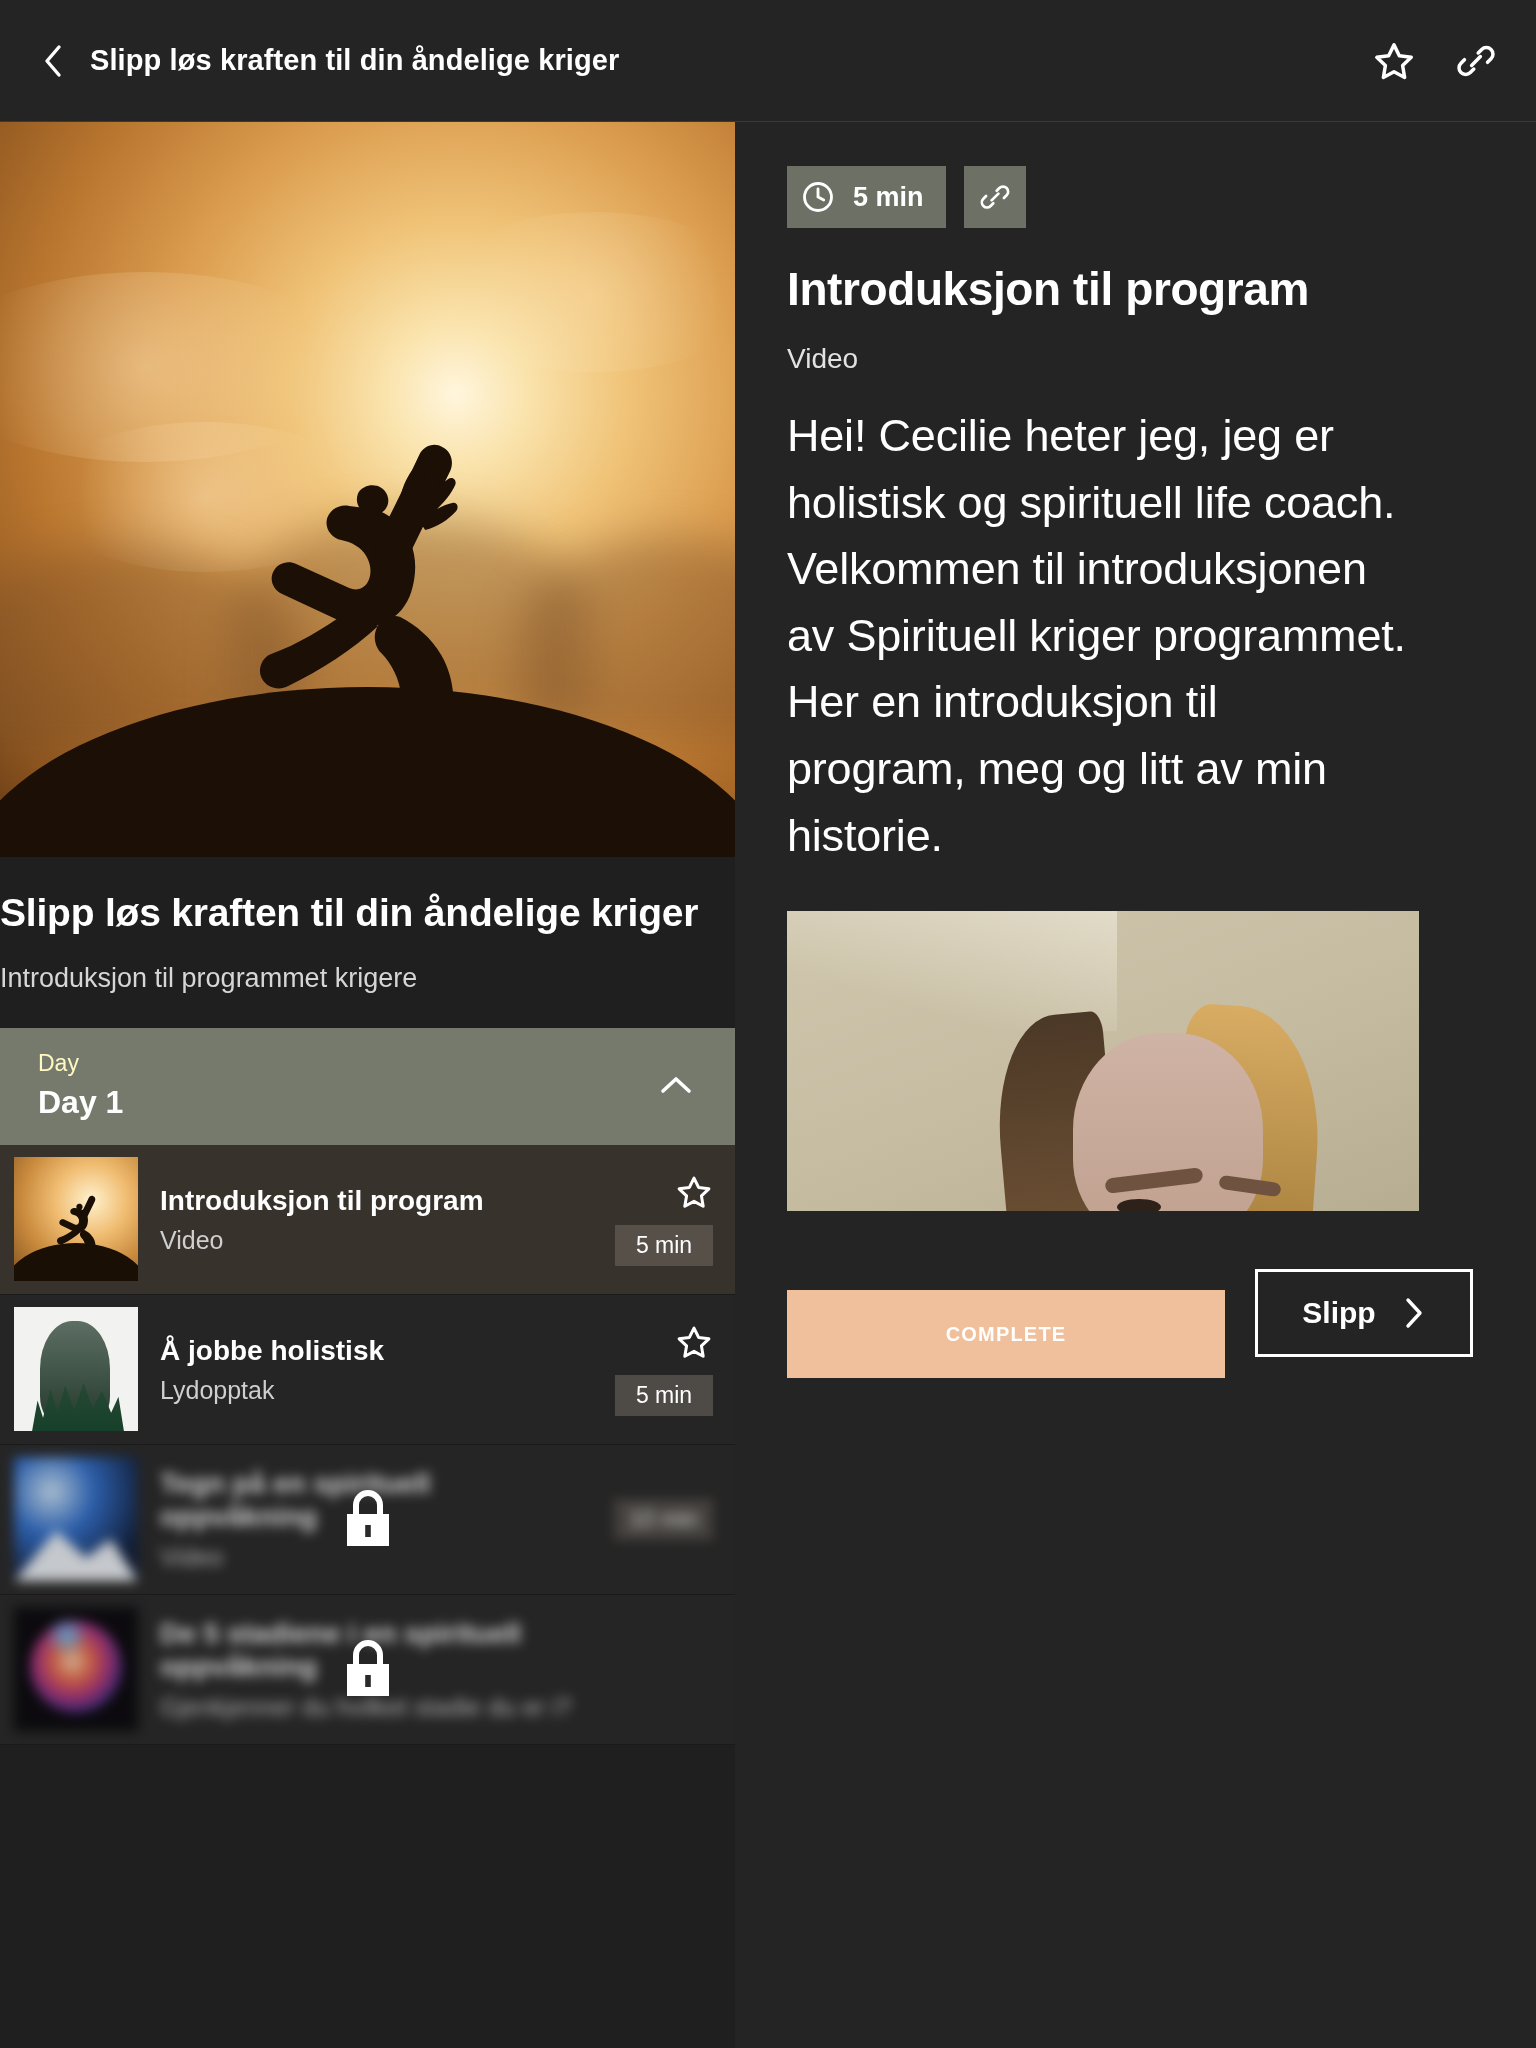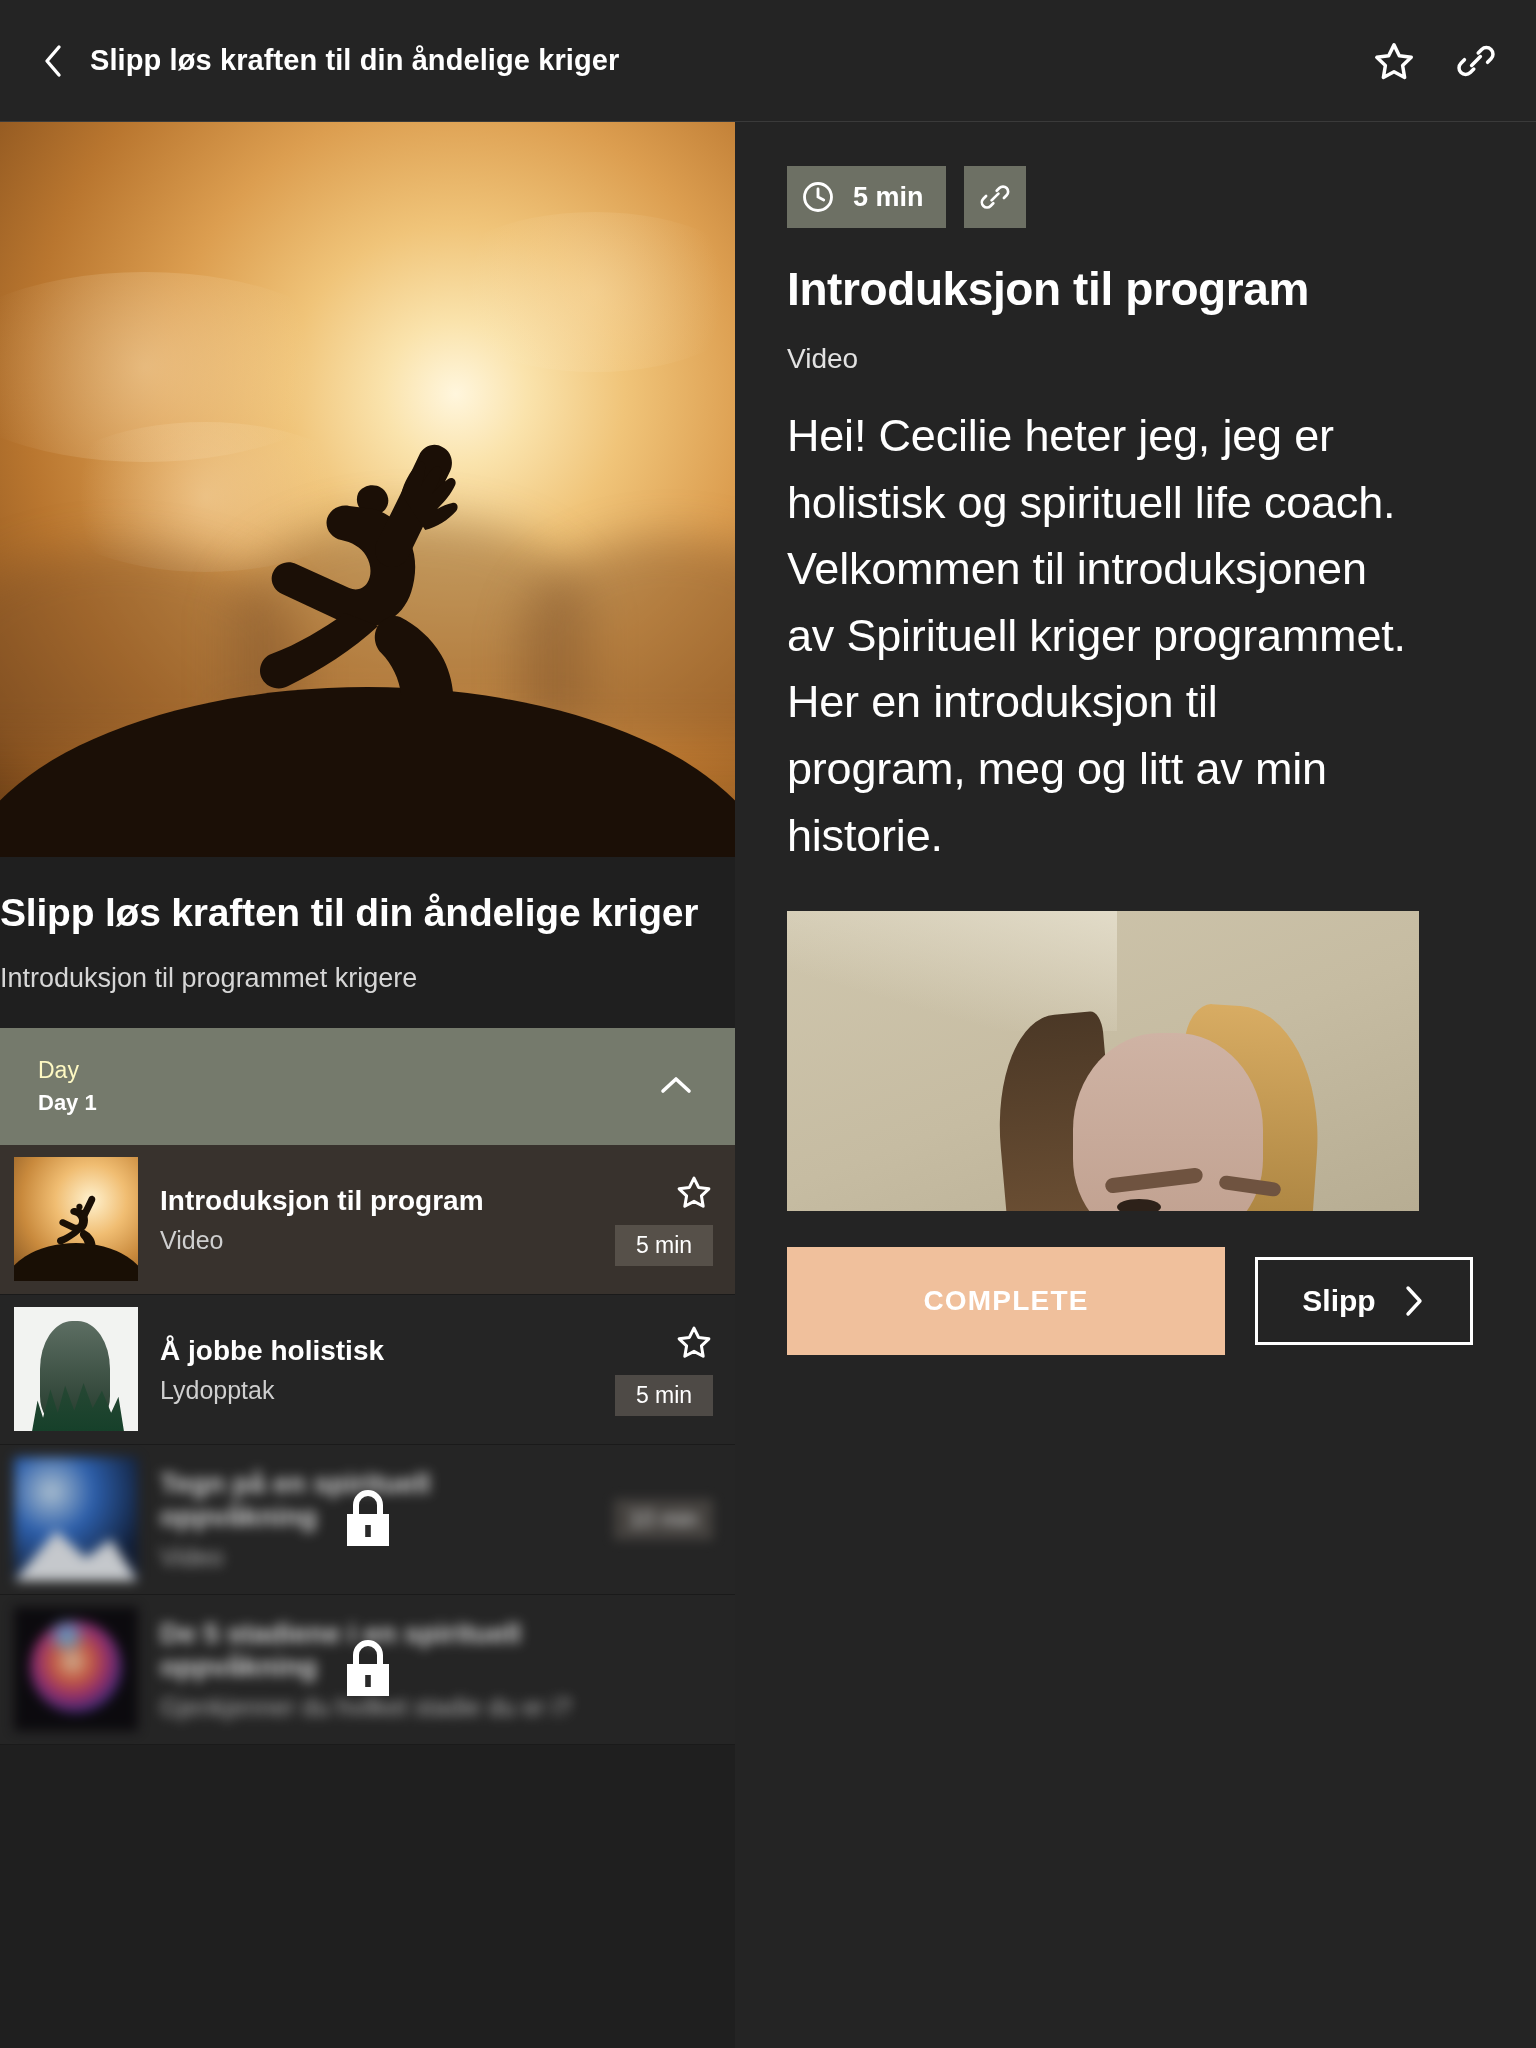--- a/index.html
+++ b/index.html
@@ -62,21 +62,21 @@
   .course-title { font-size:39px; font-weight:bold; line-height:1.23; letter-spacing:-.2px; }
   .course-sub { font-size:27px; color:#d6d6d6; margin-top:26px; }
 
   
   .day-bar {
     background:#757a6c; height:117px;
     display:flex; align-items:center; justify-content:space-between;
     padding:0 38px;
   }
   .day-label { font-size:23px; color:#fef9c3; line-height:1.35; }
-  .day-value { font-size:22px; font-weight:bold; line-height:1.35; margin-top:2px; }
+  .day-value { font-size:32px; font-weight:bold; line-height:1.35; margin-top:2px; }
   .chev { width:42px; height:42px; display:block; }
 
   
   .lesson {
     position:relative; display:flex; align-items:center;
     height:150px; padding:0 0 0 14px;
     background:#252525; border-bottom:1px solid #1a1a1a;
   }
   .lesson.active { background:#38322d; }
   .lesson.locked .lesson-body, .lesson.locked .lesson-thumb,
@@ -133,23 +133,23 @@
     background:linear-gradient(180deg,#cfb3a4,#c0a08f); border-radius:46% 46% 40% 40%; }
   .vid-brow { position:absolute; left:318px; top:262px; width:98px; height:15px;
     background:#6f5340; border-radius:8px; transform:rotate(-7deg); }
   .vid-brow2 { position:absolute; left:432px; top:268px; width:62px; height:14px;
     background:#6f5340; border-radius:8px; transform:rotate(8deg); }
   .vid-eye { position:absolute; left:330px; top:288px; width:44px; height:16px;
     background:#2d2119; border-radius:50%; }
 
   .cta-row { display:flex; align-items:center; gap:30px; margin-top:36px; }
   .btn-complete {
-    background:#f0c09c; color:#fff; font-size:28px; font-weight:bold;
-    letter-spacing:1.2px; width:438px; height:108px;
-    display:flex; align-items:center; justify-content:center; cursor:pointer; border:none;
+    background:#f0c09c; color:#fff; font-size:20px; font-weight:bold;
+    letter-spacing:1.2px; width:438px; height:88px;
+    display:flex; align-items:center; justify-content:center; cursor:pointer; border:none;margin-top:43px;
   }
   .btn-next {
     border:3px solid #fff; background:transparent; color:#fff;
     width:218px; height:88px; display:flex; align-items:center; justify-content:center;
     gap:24px; font-size:30px; font-weight:bold; cursor:pointer;
   }
   .chev-r { width:26px; height:34px; display:block; }
 </style>
 </head>
 <body>

